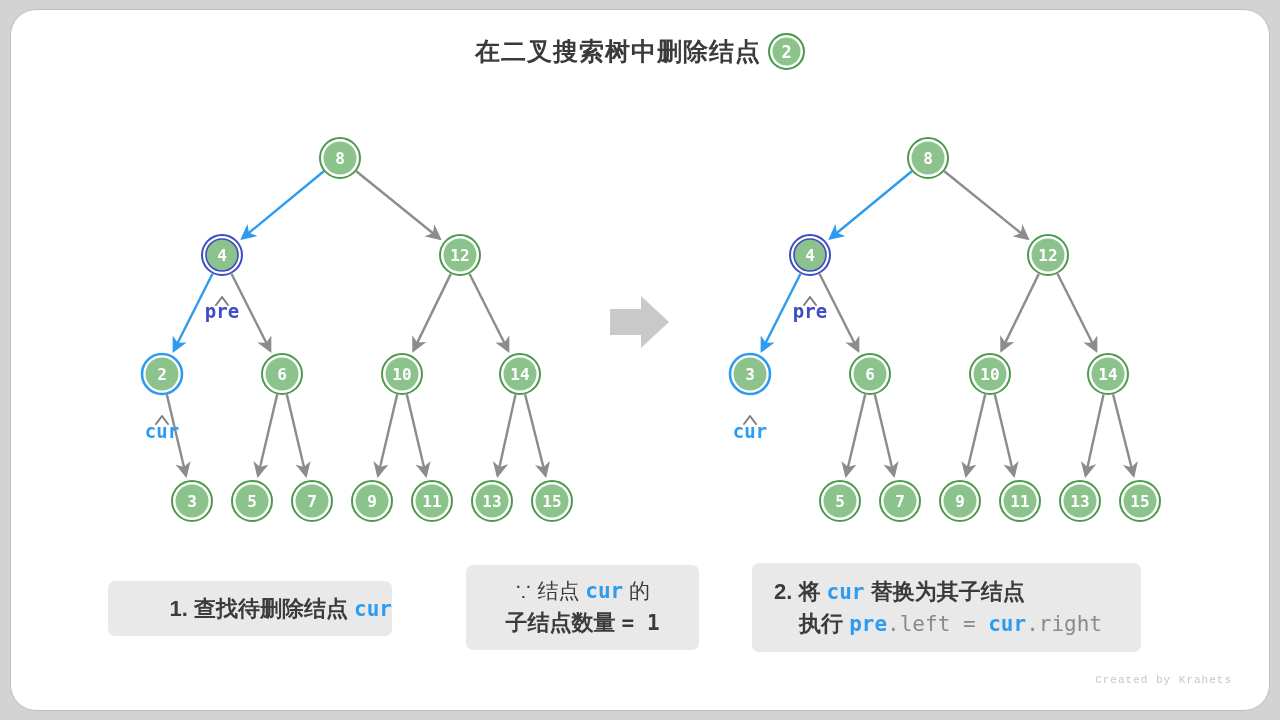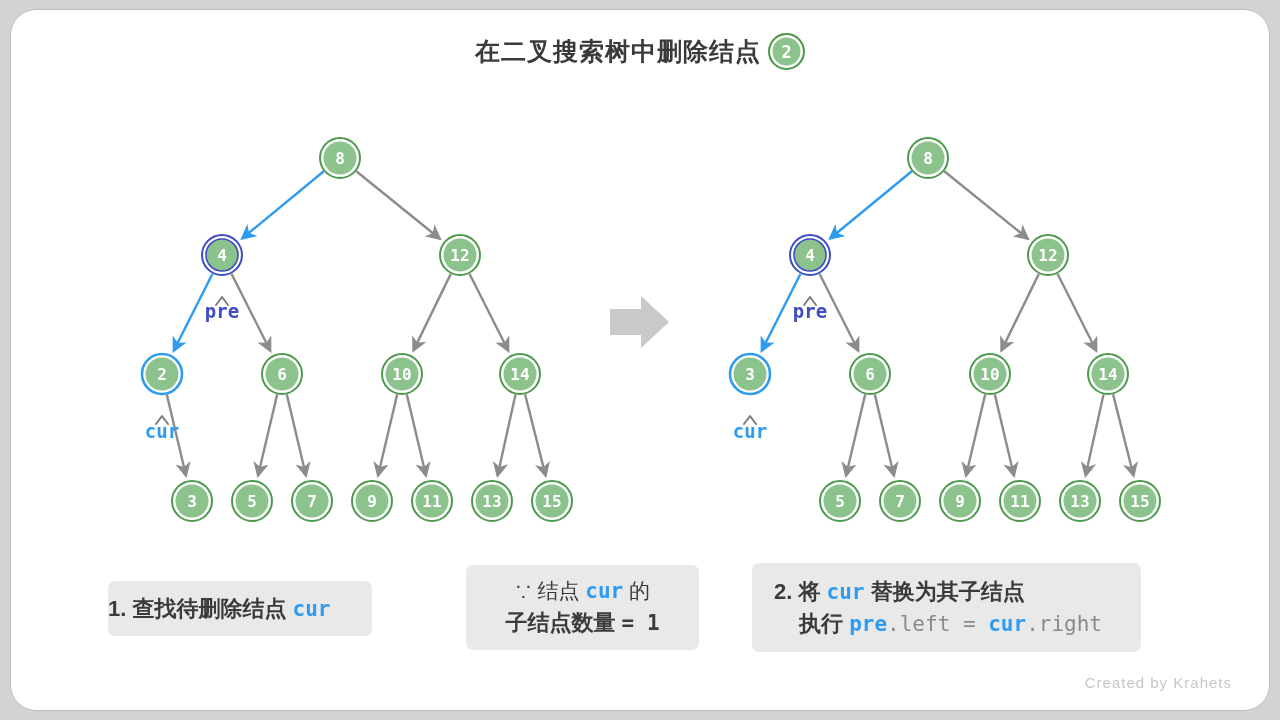--- a/index.html
+++ b/index.html
@@ -4,30 +4,30 @@
 <style>
   *{box-sizing:border-box;}
   html,body{margin:0;padding:0;width:1280px;height:720px;}
   body{position:relative;background:#d3d3d3;font-family:"Liberation Sans",sans-serif;overflow:hidden;}
   .card{position:absolute;left:10px;top:9px;width:1260px;height:702px;background:#ffffff;border:1px solid #bdbdbd;border-radius:26px;}
   #diagram{position:absolute;left:0;top:0;}
   .title-row{position:absolute;left:0;top:33px;width:1280px;display:flex;justify-content:center;align-items:center;gap:7px;}
   .title-text{font-size:25px;font-weight:700;color:#3a3a3a;letter-spacing:1px;}
   .badge{width:37px;height:37px;border-radius:50%;background:#8CC28C;border:2px solid #4D9A4D;box-shadow:inset 0 0 0 2.5px #ffffff;display:flex;align-items:center;justify-content:center;color:#ffffff;font-family:"DejaVu Sans Mono",monospace;font-size:17px;font-weight:600;}
   .cap-box{position:absolute;background:#e9e9e9;border-radius:7px;display:flex;flex-direction:column;justify-content:center;}
-  .cap1{left:108px;top:581px;width:264px;height:55px;align-items:flex-start;}
+  .cap1{left:108px;top:581px;width:284px;height:55px;align-items:flex-end;}
   .cap2{left:466px;top:565px;width:233px;height:85px;align-items:center;gap:7px;}
   .cap3{left:752px;top:563px;width:389px;height:89px;align-items:flex-start;padding-left:22px;gap:7px;}
   .cap-line{white-space:pre;line-height:1.15;}
   .seg-dark{font-size:22px;font-weight:700;color:#3b3b3b;}
   .seg-plain{font-size:21px;font-weight:400;color:#3b3b3b;}
   .seg-mono-blue{font-size:21px;font-weight:700;color:#2D9BF0;font-family:"DejaVu Sans Mono",monospace;}
   .seg-mono-gray{font-size:21px;font-weight:500;color:#8a8a8a;font-family:"DejaVu Sans Mono",monospace;}
   .seg-mono-dark{font-size:21px;font-weight:700;color:#3b3b3b;font-family:"DejaVu Sans Mono",monospace;}
-  .watermark{position:absolute;right:48px;top:674px;color:#c7c7c7;font-family:Liberation Sans, sans-serif;font-size:15px;letter-spacing:1px;}
+  .watermark{position:absolute;right:48px;top:674px;color:#c7c7c7;font-family:Liberation Mono, monospace;font-size:11px;letter-spacing:1px;}
 </style>
 </head>
 <body>
 
 <div class="card"></div>
 
 <svg id="diagram" width="1280" height="720" viewBox="0 0 1280 720">
     <defs>
       <marker id="arrow-gray" viewBox="0 0 10 10" refX="8.5" refY="5" markerWidth="6.5" markerHeight="6.5" orient="auto">
         <path d="M0,0 L10,5 L0,10 L2.8,5 Z" fill="#8C8C8C"></path>

